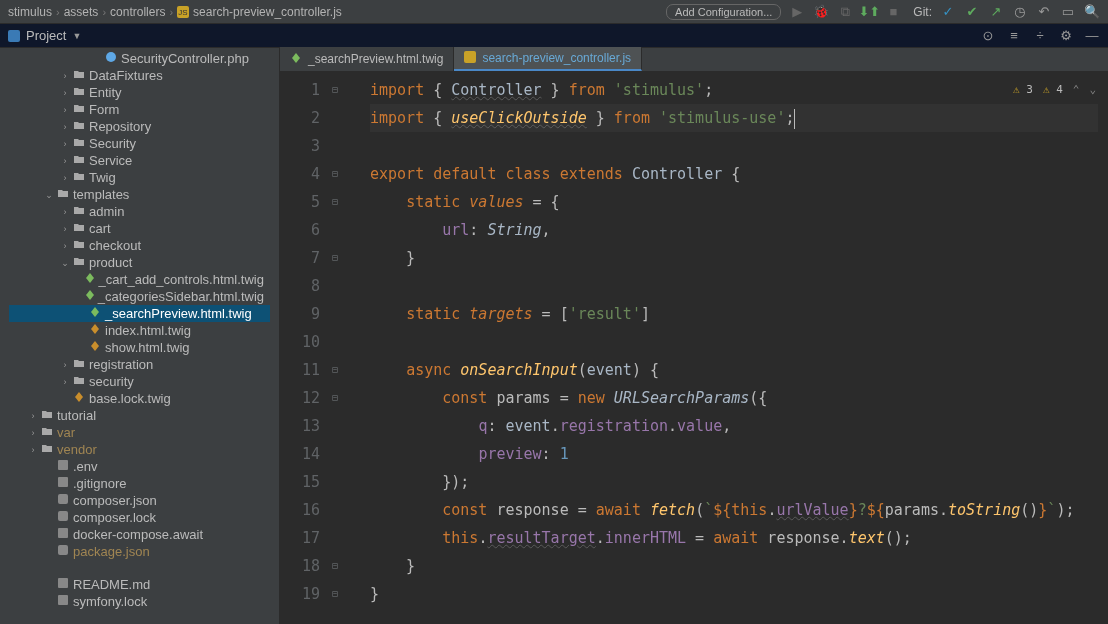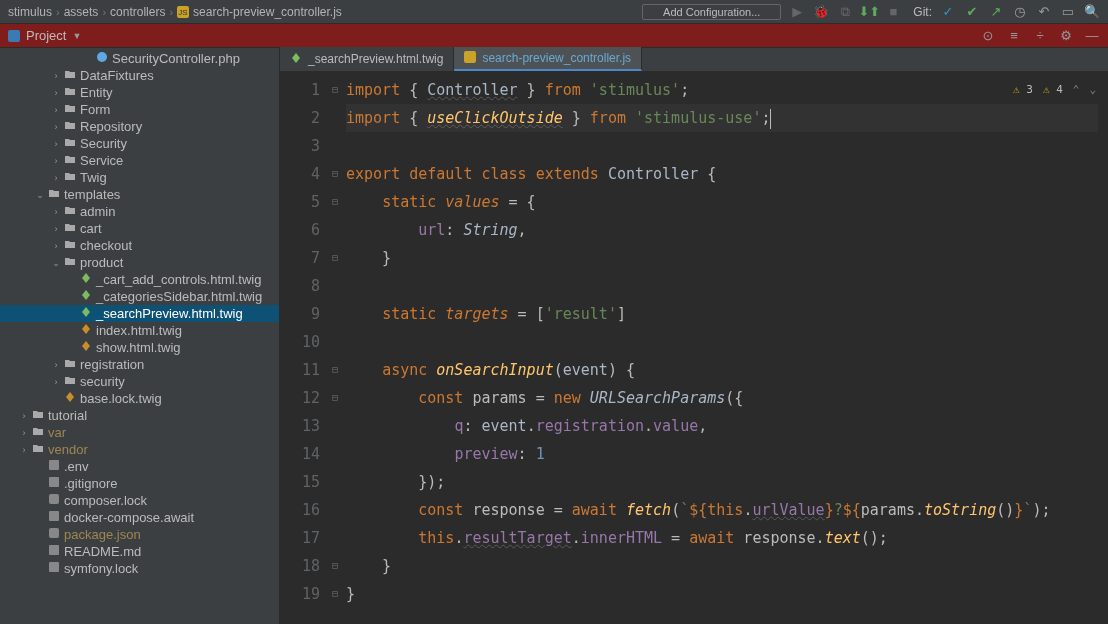--- a/index.html
+++ b/index.html
@@ -11,58 +11,58 @@
 
 .topbar {
   height:24px; background:#3c3f41; display:flex; align-items:center;
   padding:0 8px; border-bottom:1px solid #2b2b2b;
 }
 .bc { display:flex; align-items:center; gap:4px; color:#b3b3b3; font-size:12px; }
 .bc .sep { color:#777; font-size:11px; }
 .bc .file-js { color:#b3b3b3; display:inline-flex; align-items:center; gap:4px;}
 .spacer { flex:1; }
 .topbar-right { display:flex; align-items:center; gap:8px; }
-.addcfg { background:#3c3f41; border:1px solid #666; color:#bbb; padding:1px 20px; font-size:11px; border-radius:2px; cursor:pointer;}
+.addcfg { background:#3c3f41; border:1px solid #666; color:#bbb; padding:1px 8px; font-size:11px; border-radius:7px; cursor:pointer;}
 .icon-btn { width:16px; height:16px; display:inline-flex; align-items:center; justify-content:center; cursor:pointer; color:#999;}
 .icon-green { color:#5eab5e; }
 .icon-gray { color:#666; }
 .git-label { font-size:12px; color:#bbb; margin-left:4px;}
 
 
 .proj-header {
-  height:24px; background:#7f1d1d; display:flex; align-items:center;
+  height:24px; background:#0f172a; display:flex; align-items:center;
   border-bottom:1px solid #2b2b2b; padding:0 8px; gap:8px;
 }
 .proj-title { display:flex; align-items:center; gap:6px; flex:1;}
 .proj-title .tri { font-size:9px; color:#999;}
 .proj-icons { display:flex; gap:10px; color:#999;}
 
 
 .split { display:flex; height:calc(100% - 48px); }
 .sidebar { width:280px; background:#3c3f41; overflow:hidden; border-right:1px solid #2b2b2b;}
-.tree { padding:2px 0; font-size:13px;}
+.tree { padding:2px 9px; font-size:13px;}
 .tree-item { display:flex; align-items:center; height:17px; padding-right:6px; cursor:pointer;white-space:nowrap;}
 .tree-item.selected { background:#0d5175; color:#fff; }
 .tree-item .chev { width:12px; text-align:center; font-size:9px; color:#999; display:inline-block;}
 .tree-item .ico { width:16px; text-align:center; display:inline-block; margin-right:2px;}
 .dim { color:#a08552; }
 
 
 .editor-area { flex:1; display:flex; flex-direction:column; background:#2b2b2b;}
 .tabbar { height:24px; background:#3c3f41; display:flex; align-items:flex-end; border-bottom:1px solid #2b2b2b;}
 .tab { height:24px; display:flex; align-items:center; padding:0 10px; font-size:12px; gap:6px; border-right:1px solid #2b2b2b; cursor:pointer;}
 .tab.inactive { background:#3c3f41; color:#bbb;}
 .tab.active { background:#4e5254; color:#68a9d6; border-bottom:2px solid #4a88c7;}
 
 .editor { flex:1; display:flex; position:relative; overflow:hidden;
   font-family:Menlo,Consolas,monospace; font-size:15px; line-height:28px;}
 .gutter { width:48px; text-align:right; padding:4px 8px 4px 0; color:#606366; user-select:none; background:#2b2b2b;}
 .foldcol { width:14px; padding-top:4px; color:#606366; font-size:10px; line-height:28px;}
 .foldcol div { height:28px; display:flex; align-items:center; justify-content:center;}
-.code { flex:1; padding:4px 0 4px 4px; position:relative;}
+.code { flex:1; padding:4px 0 4px 4px; position:relative;margin-left:24px;}
 .code .line { display:block; height:28px; white-space:pre;}
 .code .hl-line { background:#323232; }
 .kw { color:#cc7832; }
 .def { color:#ffc66d; font-style:italic;}
 .class { color:#a9b7c6; }
 .prop-it { color:#cc7832; font-style:italic;}
 .str { color:#6a8759; }
 .type-it { color:#a9b7c6; font-style:italic;}
 .param { color:#a9b7c6; }
 .field { color:#9876aa; }
@@ -318,37 +318,44 @@
           <span class="ico"><svg class="sv" viewBox="0 0 12 12">
               <rect width="10" height="10" x="1" y="1" rx="1" fill="#888"></rect>
             </svg></span>
           <span class="">.gitignore</span>
         </div>
         <div class="tree-item" style="padding-left: 34px;">
           <span class="chev"></span>
           <span class="ico"><svg class="sv" viewBox="0 0 12 12">
               <rect width="10" height="10" x="1" y="1" rx="2" fill="#888"></rect>
             </svg></span>
+          <span class="">composer.json</span>
+        </div>
+        <div class="tree-item" style="padding-left: 34px;">
+          <span class="chev"></span>
+          <span class="ico"><svg class="sv" viewBox="0 0 12 12">
+              <rect width="10" height="10" x="1" y="1" rx="2" fill="#888"></rect>
+            </svg></span>
           <span class="">composer.lock</span>
         </div>
         <div class="tree-item" style="padding-left: 34px;">
           <span class="chev"></span>
           <span class="ico"><svg class="sv" viewBox="0 0 12 12">
               <rect width="10" height="10" x="1" y="1" rx="1" fill="#888"></rect>
             </svg></span>
           <span class="">docker-compose.await</span>
         </div>
         <div class="tree-item" style="padding-left: 34px;">
           <span class="chev"></span>
           <span class="ico"><svg class="sv" viewBox="0 0 12 12">
               <rect width="10" height="10" x="1" y="1" rx="2" fill="#888"></rect>
             </svg></span>
           <span class="dim">package.json</span>
         </div>
-        <div class="tree-item" style="padding-left: 34px;">
+        <div class="tree-item" style="padding-left: 34px; margin-top: 16px;">
           <span class="chev"></span>
           <span class="ico"><svg class="sv" viewBox="0 0 12 12">
               <rect width="10" height="10" x="1" y="1" rx="1" fill="#888"></rect>
             </svg></span>
           <span class="">README.md</span>
         </div>
         <div class="tree-item" style="padding-left: 34px;">
           <span class="chev"></span>
           <span class="ico"><svg class="sv" viewBox="0 0 12 12">
               <rect width="10" height="10" x="1" y="1" rx="1" fill="#888"></rect>

